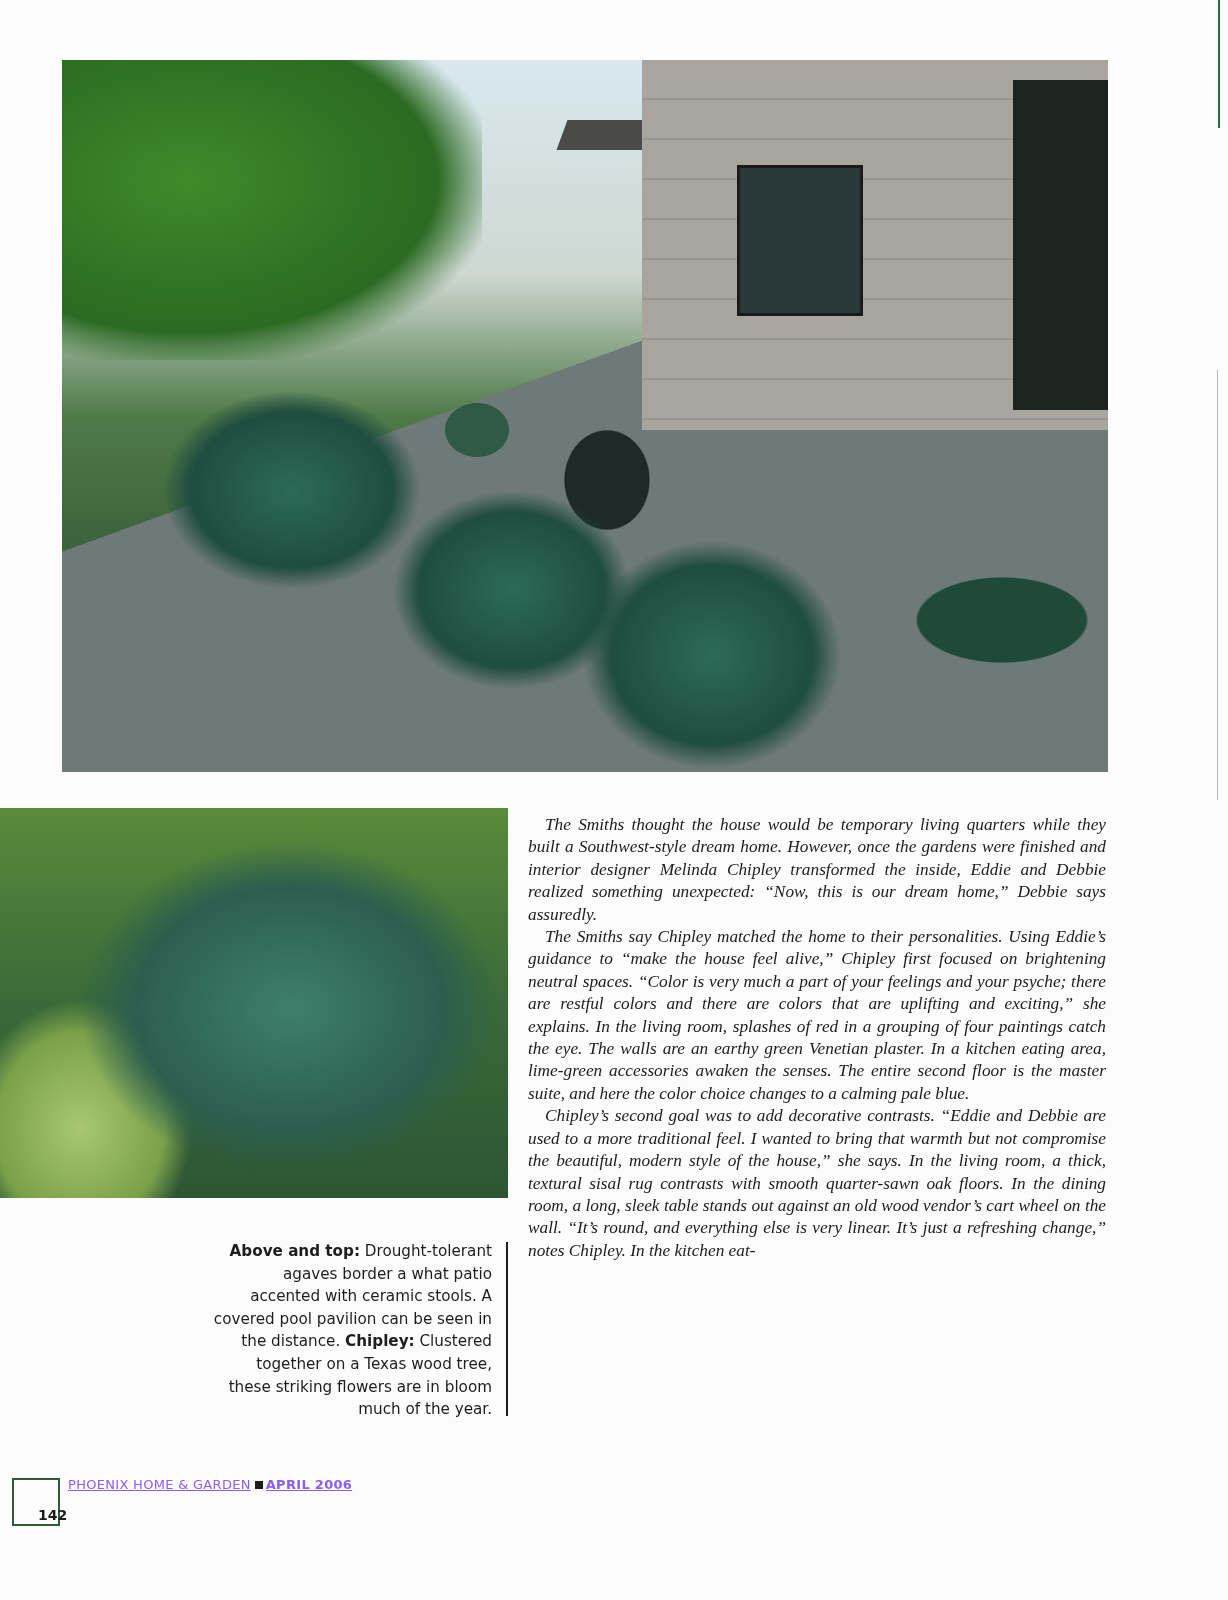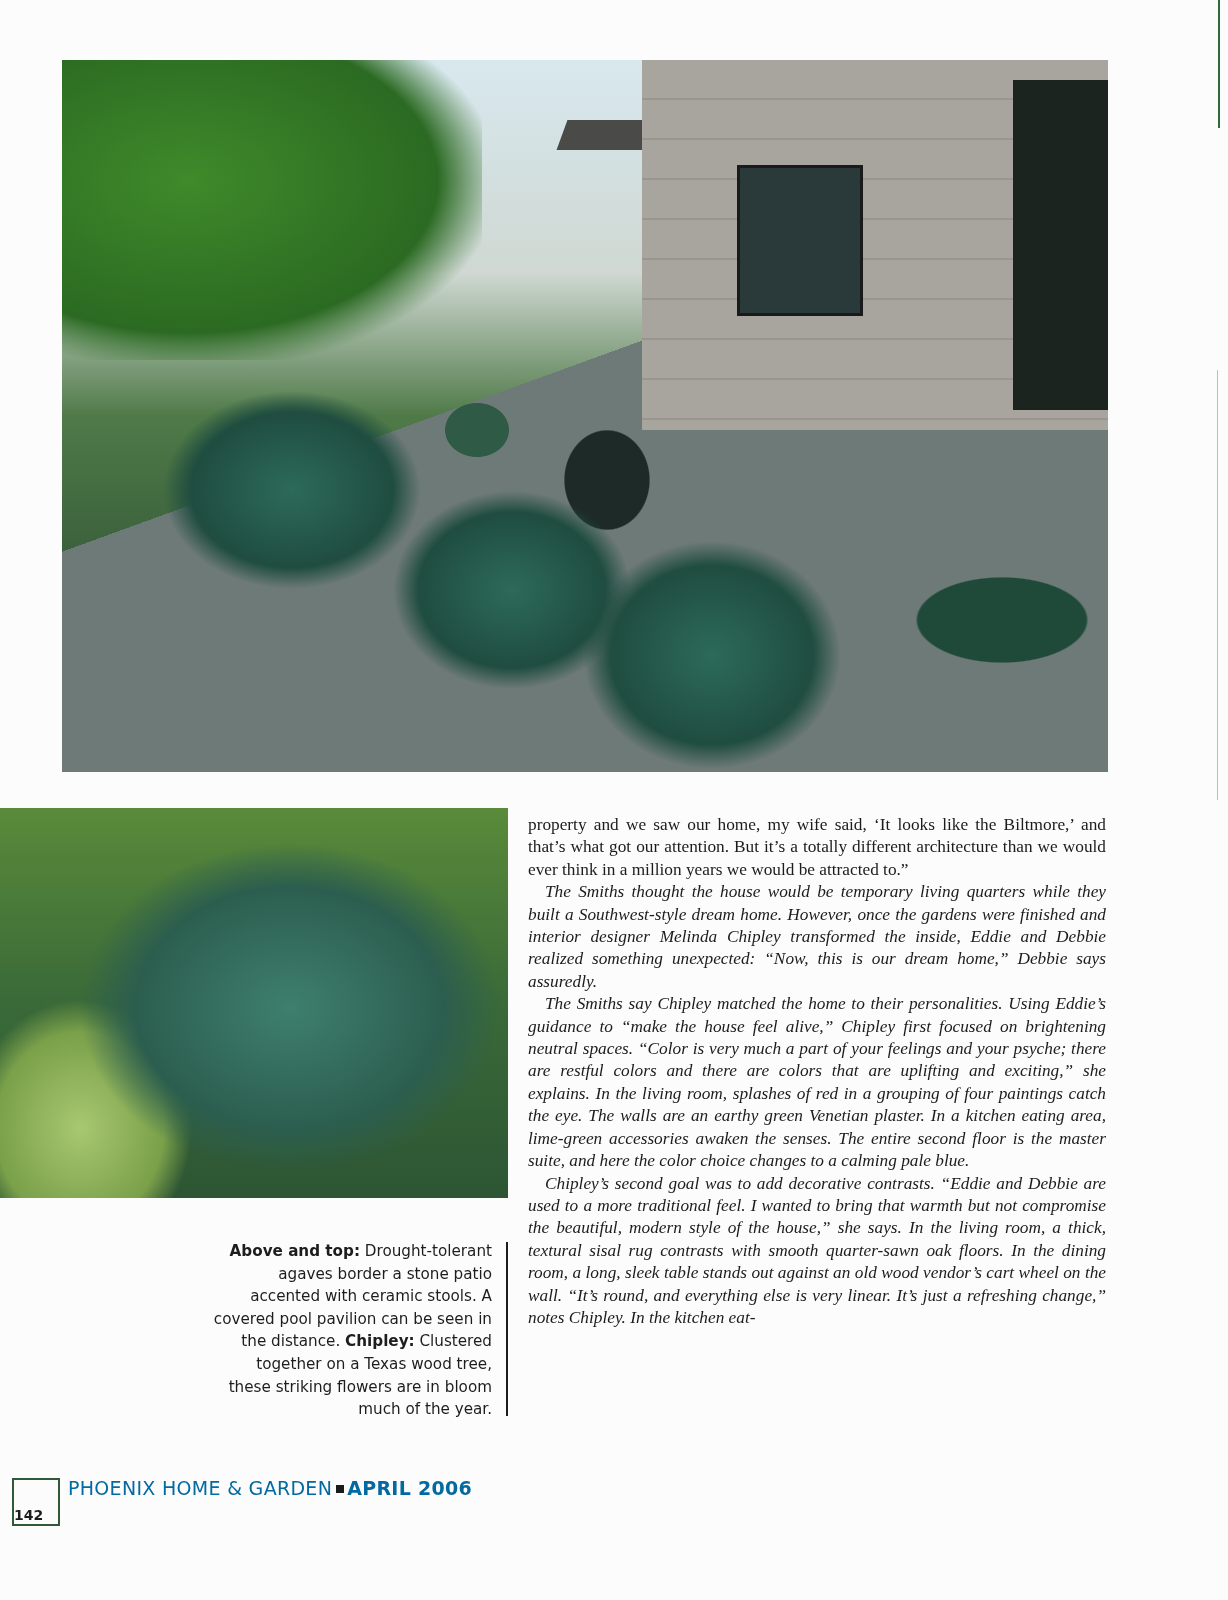--- a/index.html
+++ b/index.html
@@ -29,22 +29,22 @@
 
   .article { position:absolute; left:528px; top:814px; width:578px; font-size:17.3px; line-height:22.4px; color:#1c1c1c; text-align:justify; }
   .article p { margin:0; text-indent:0; }
   .article p.indent { text-indent:17px;font-style:italic; }
 
   .caption { position:absolute; left:212px; top:1240px; width:280px; font-family:"DejaVu Sans", sans-serif; font-size:15.2px; line-height:22.6px; color:#1d1d1d; text-align:right; }
   .caption b { font-weight:bold; }
   .caption-rule { position:absolute; left:506px; top:1242px; width:2px; height:174px; background:#1d1d1d; }
 
   .folio-box { position:absolute; left:12px; top:1478px; width:48px; height:48px; border:2px solid #2f5a3a; box-sizing:border-box; }
-  .folio-num { position:absolute; left:14px; top:1507px; font-family:"DejaVu Sans", sans-serif; font-weight:bold; font-size:14px; color:#1b1b1b; }
-  .folio-pub { position:absolute; left:68px; top:1477px; font-family:"DejaVu Sans", sans-serif; font-size:19px; color:#0369a1; letter-spacing:0.3px; white-space:nowrap; }
+  .folio-num { position:absolute; left:14px; top:1507px; font-family:"DejaVu Sans", sans-serif; font-weight:bold; font-size:14px; color:#1b1b1b;padding-left:24px; }
+  .folio-pub { position:absolute; left:68px; top:1477px; font-family:"DejaVu Sans", sans-serif; font-size:13px; color:#8b5cf6; letter-spacing:0.3px; white-space:nowrap;text-decoration:underline; }
   .folio-pub .sq { display:inline-block; width:8px; height:8px; background:#1b1b1b; margin:0 3px 1px 4px; vertical-align:middle; }
   .folio-pub .date { font-weight:bold; }
 </style>
 </head>
 <body>
 
 <div class="top-photo">
   <div class="tree"></div>
   <div class="roof"></div>
   <div class="house">
@@ -55,24 +55,23 @@
   <div class="agave" style="left:330px;top:430px;width:240px;height:200px;"></div>
   <div class="agave" style="left:520px;top:480px;width:260px;height:230px;"></div>
 </div>
 
 <div class="bottom-photo"></div>
 
 <div class="right-edge-line"></div>
 <div class="right-edge-line2"></div>
 
 <div class="article">
-  <p>property and we saw our home, my wife said, ‘It looks like the Biltmore,’ and that’s what got our attention. But it’s a totally different architecture than we would ever think in a million years we would be attracted to.”</p>
   <p class="indent">The Smiths thought the house would be temporary living quarters while they built a Southwest-style dream home. However, once the gardens were finished and interior designer Melinda Chipley transformed the inside, Eddie and Debbie realized something unexpected: “Now, this is our dream home,” Debbie says assuredly.</p>
   <p class="indent">The Smiths say Chipley matched the home to their personalities. Using Eddie’s guidance to “make the house feel alive,” Chipley first focused on brightening neutral spaces. “Color is very much a part of your feelings and your psyche; there are restful colors and there are colors that are uplifting and exciting,” she explains. In the living room, splashes of red in a grouping of four paintings catch the eye. The walls are an earthy green Venetian plaster. In a kitchen eating area, lime-green accessories awaken the senses. The entire second floor is the master suite, and here the color choice changes to a calming pale blue.</p>
   <p class="indent">Chipley’s second goal was to add decorative contrasts. “Eddie and Debbie are used to a more traditional feel. I wanted to bring that warmth but not compromise the beautiful, modern style of the house,” she says. In the living room, a thick, textural sisal rug contrasts with smooth quarter-sawn oak floors. In the dining room, a long, sleek table stands out against an old wood vendor’s cart wheel on the wall. “It’s round, and everything else is very linear. It’s just a refreshing change,” notes Chipley. In the kitchen eat-</p>
 </div>
 
-<div class="caption"><b>Above and top:</b><span> Drought-tolerant agaves border a stone patio accented with ceramic stools. A covered pool pavilion can be seen in the distance. </span><b>Chipley:</b><span> Clustered together on a Texas wood tree, these striking flowers are in bloom much of the year.</span></div>
+<div class="caption"><b>Above and top:</b><span> Drought-tolerant agaves border a what patio accented with ceramic stools. A covered pool pavilion can be seen in the distance. </span><b>Chipley:</b><span> Clustered together on a Texas wood tree, these striking flowers are in bloom much of the year.</span></div>
 <div class="caption-rule"></div>
 
 <div class="folio-box"></div>
 <div class="folio-num">142</div>
 <div class="folio-pub"><span>PHOENIX HOME &amp; GARDEN</span><span class="sq"></span><span class="date">APRIL 2006</span></div>
 
 </body></html>

